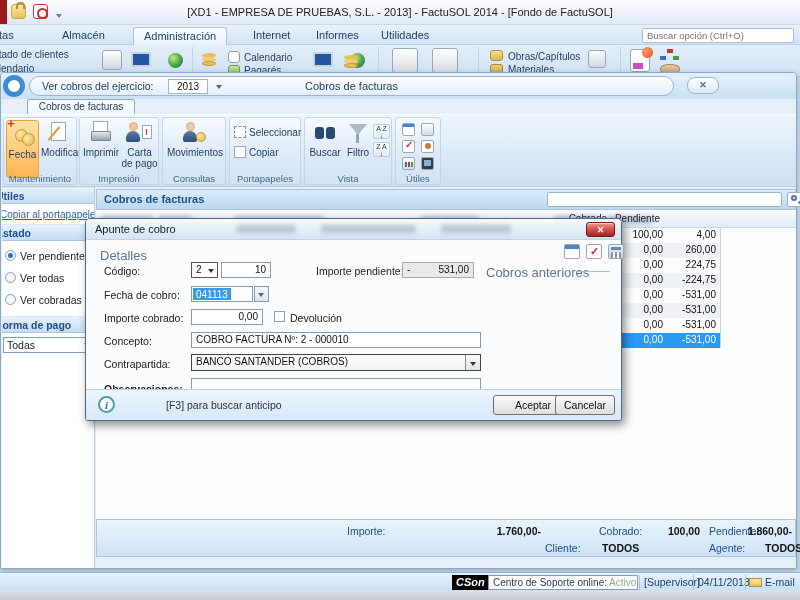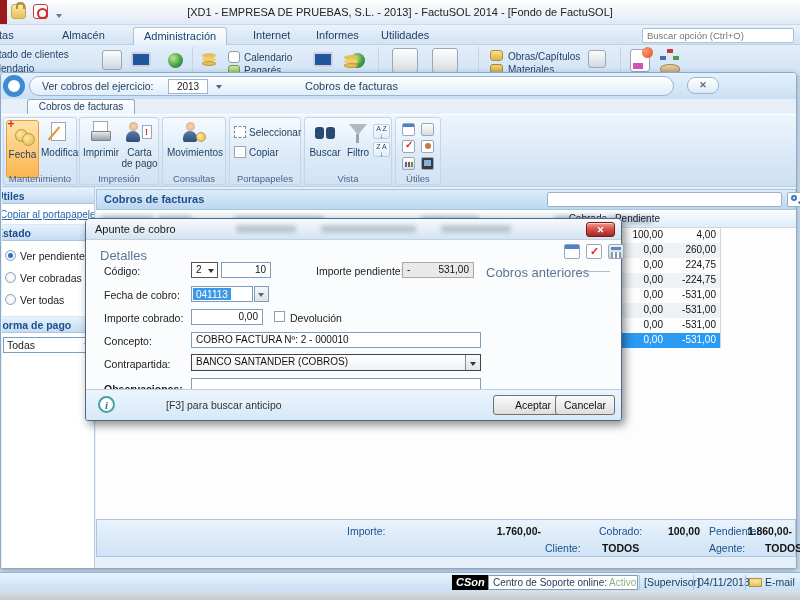--- a/index.html
+++ b/index.html
@@ -389,25 +389,25 @@
       <div class="sbar"><span>Útiles</span></div>
       <a id="copy-link">Copiar al portapapeles</a>
       <div class="sbar"><span>Estado</span></div>
       <div style="height:4px;"></div>
       <div class="radio-row">
         <span class="rdot sel"></span>
         <span>Ver pendientes</span>
       </div>
       <div class="radio-row">
         <span class="rdot"></span>
-        <span>Ver cobradas</span>
+        <span>Ver todas</span>
       </div>
       <div class="radio-row">
         <span class="rdot"></span>
-        <span>Ver todas</span>
+        <span>Ver cobradas</span>
       </div>
       <div style="height:5px;"></div>
       <div class="sbar"><span>Forma de pago</span></div>
       <div id="forma-select">
         <span>Todas</span>
         <span class="selarrow"></span>
       </div>
     </div>
 
     <div id="list-header">

